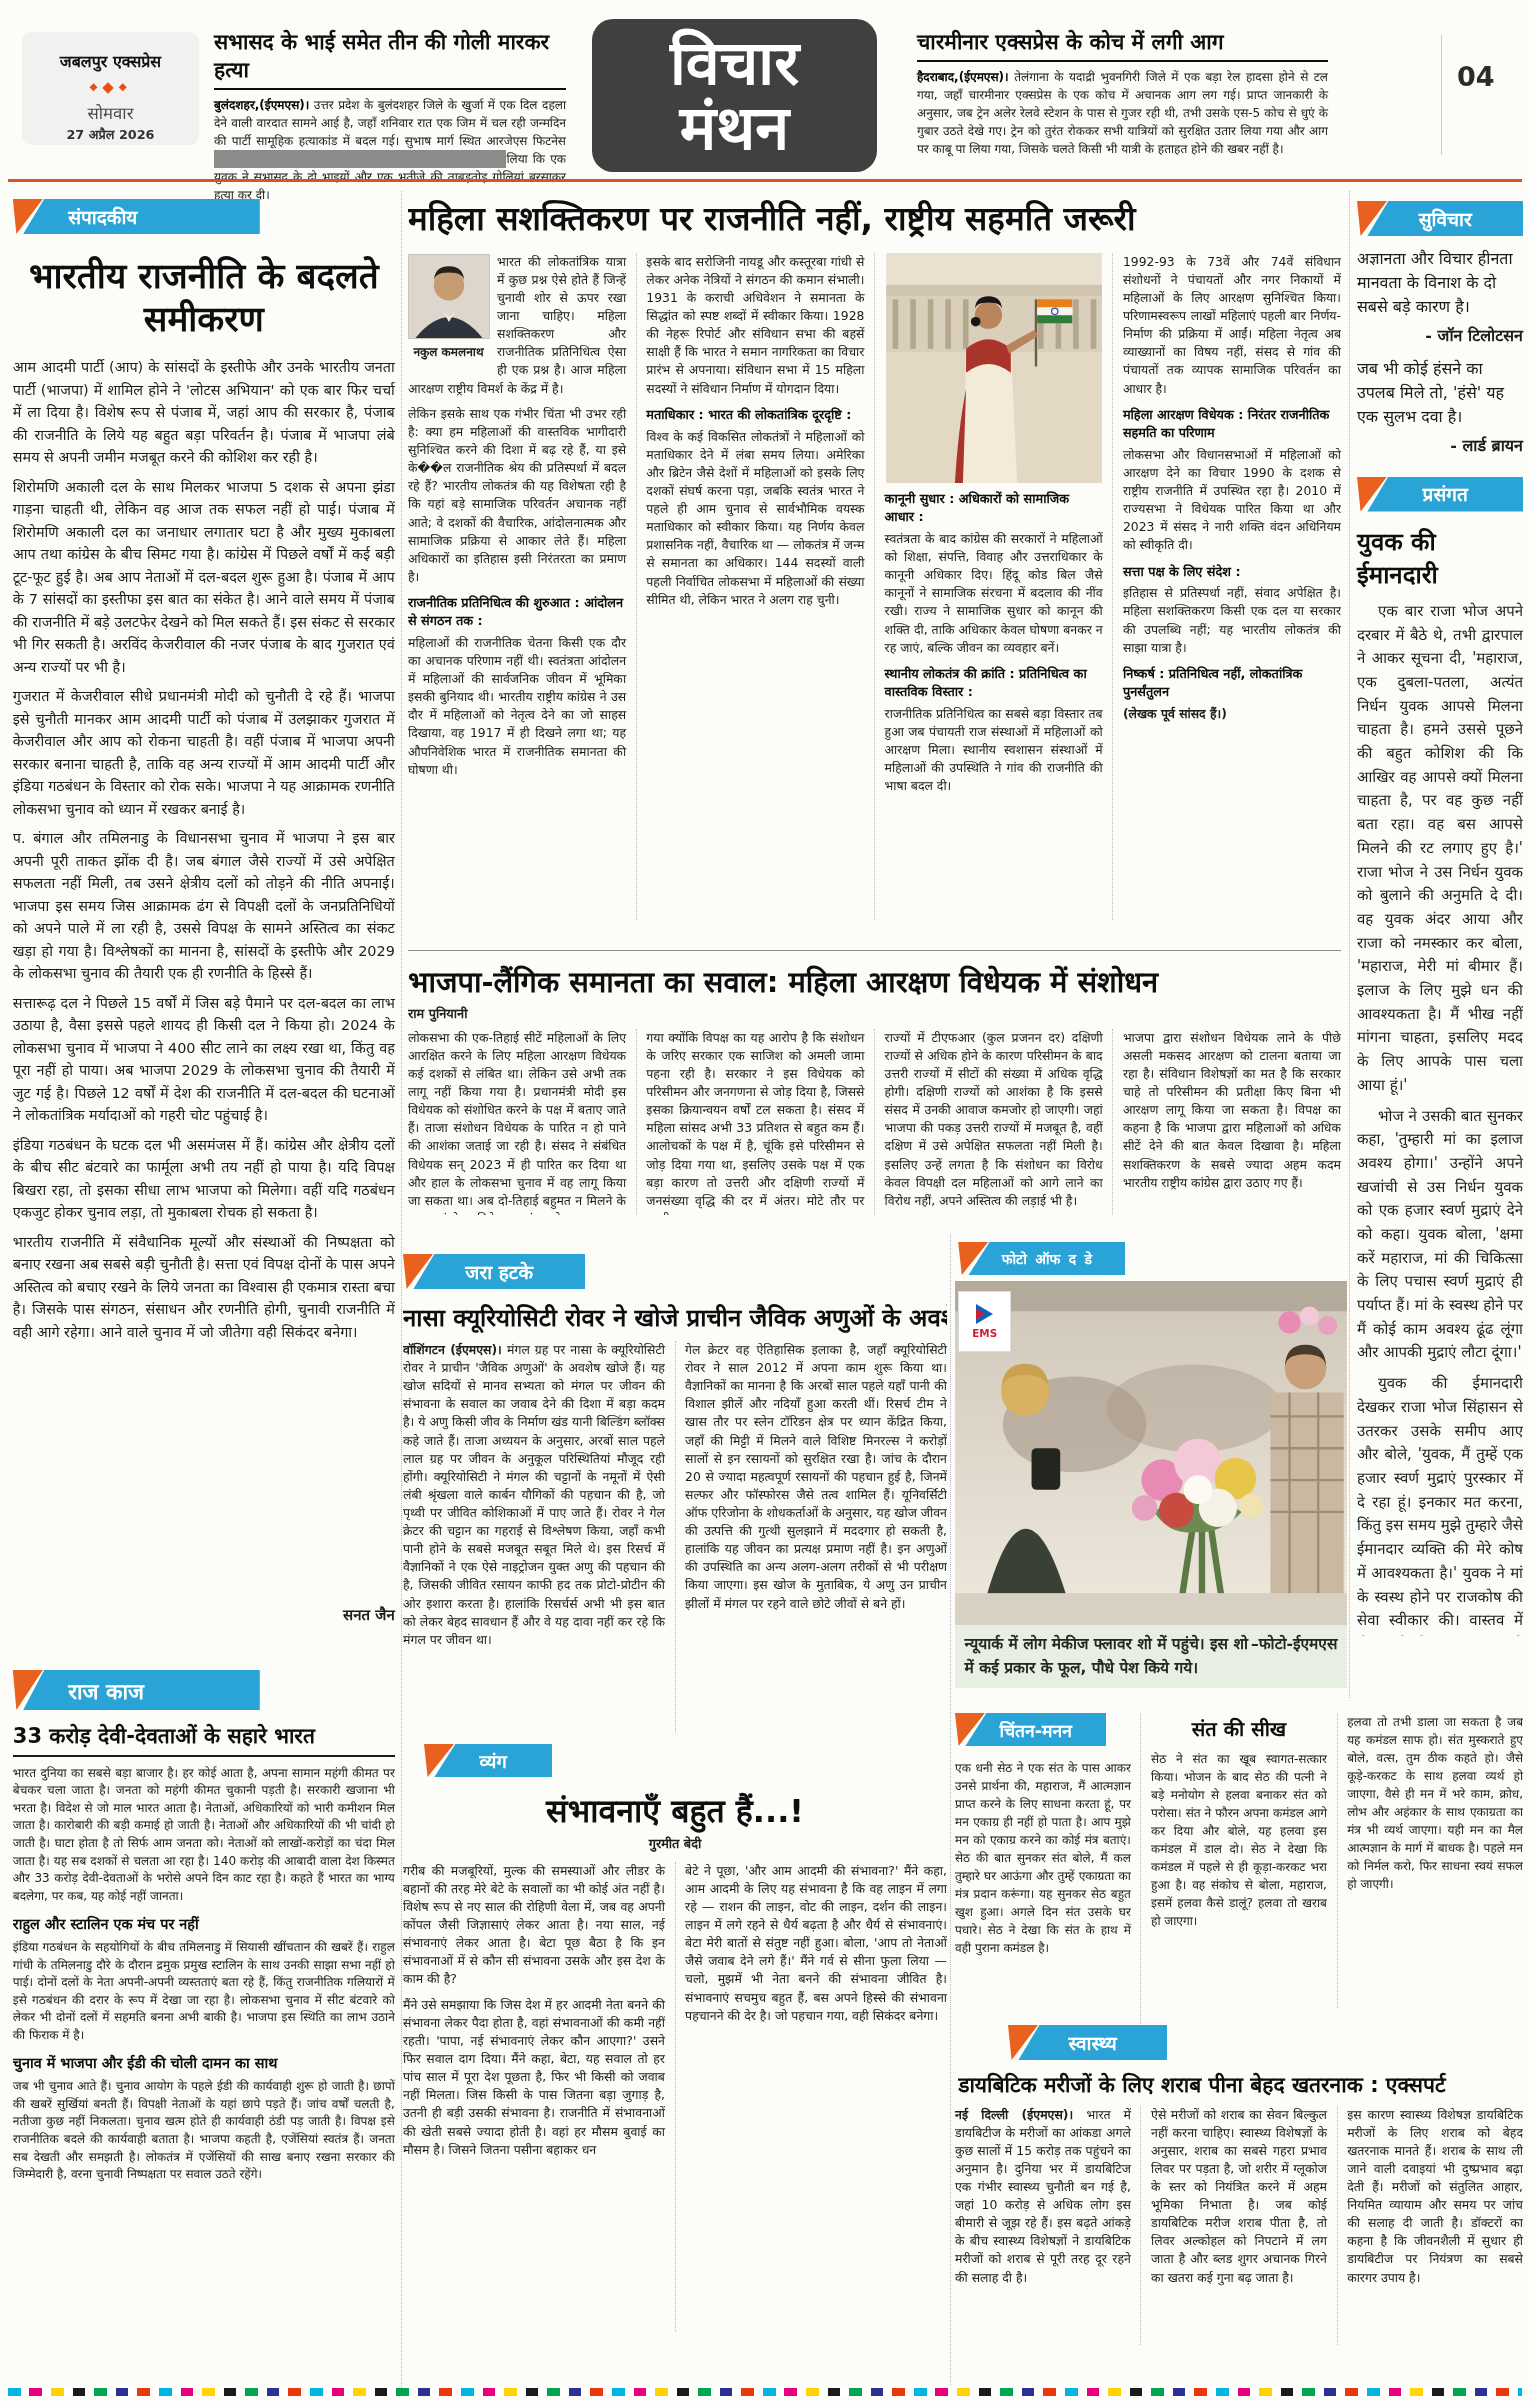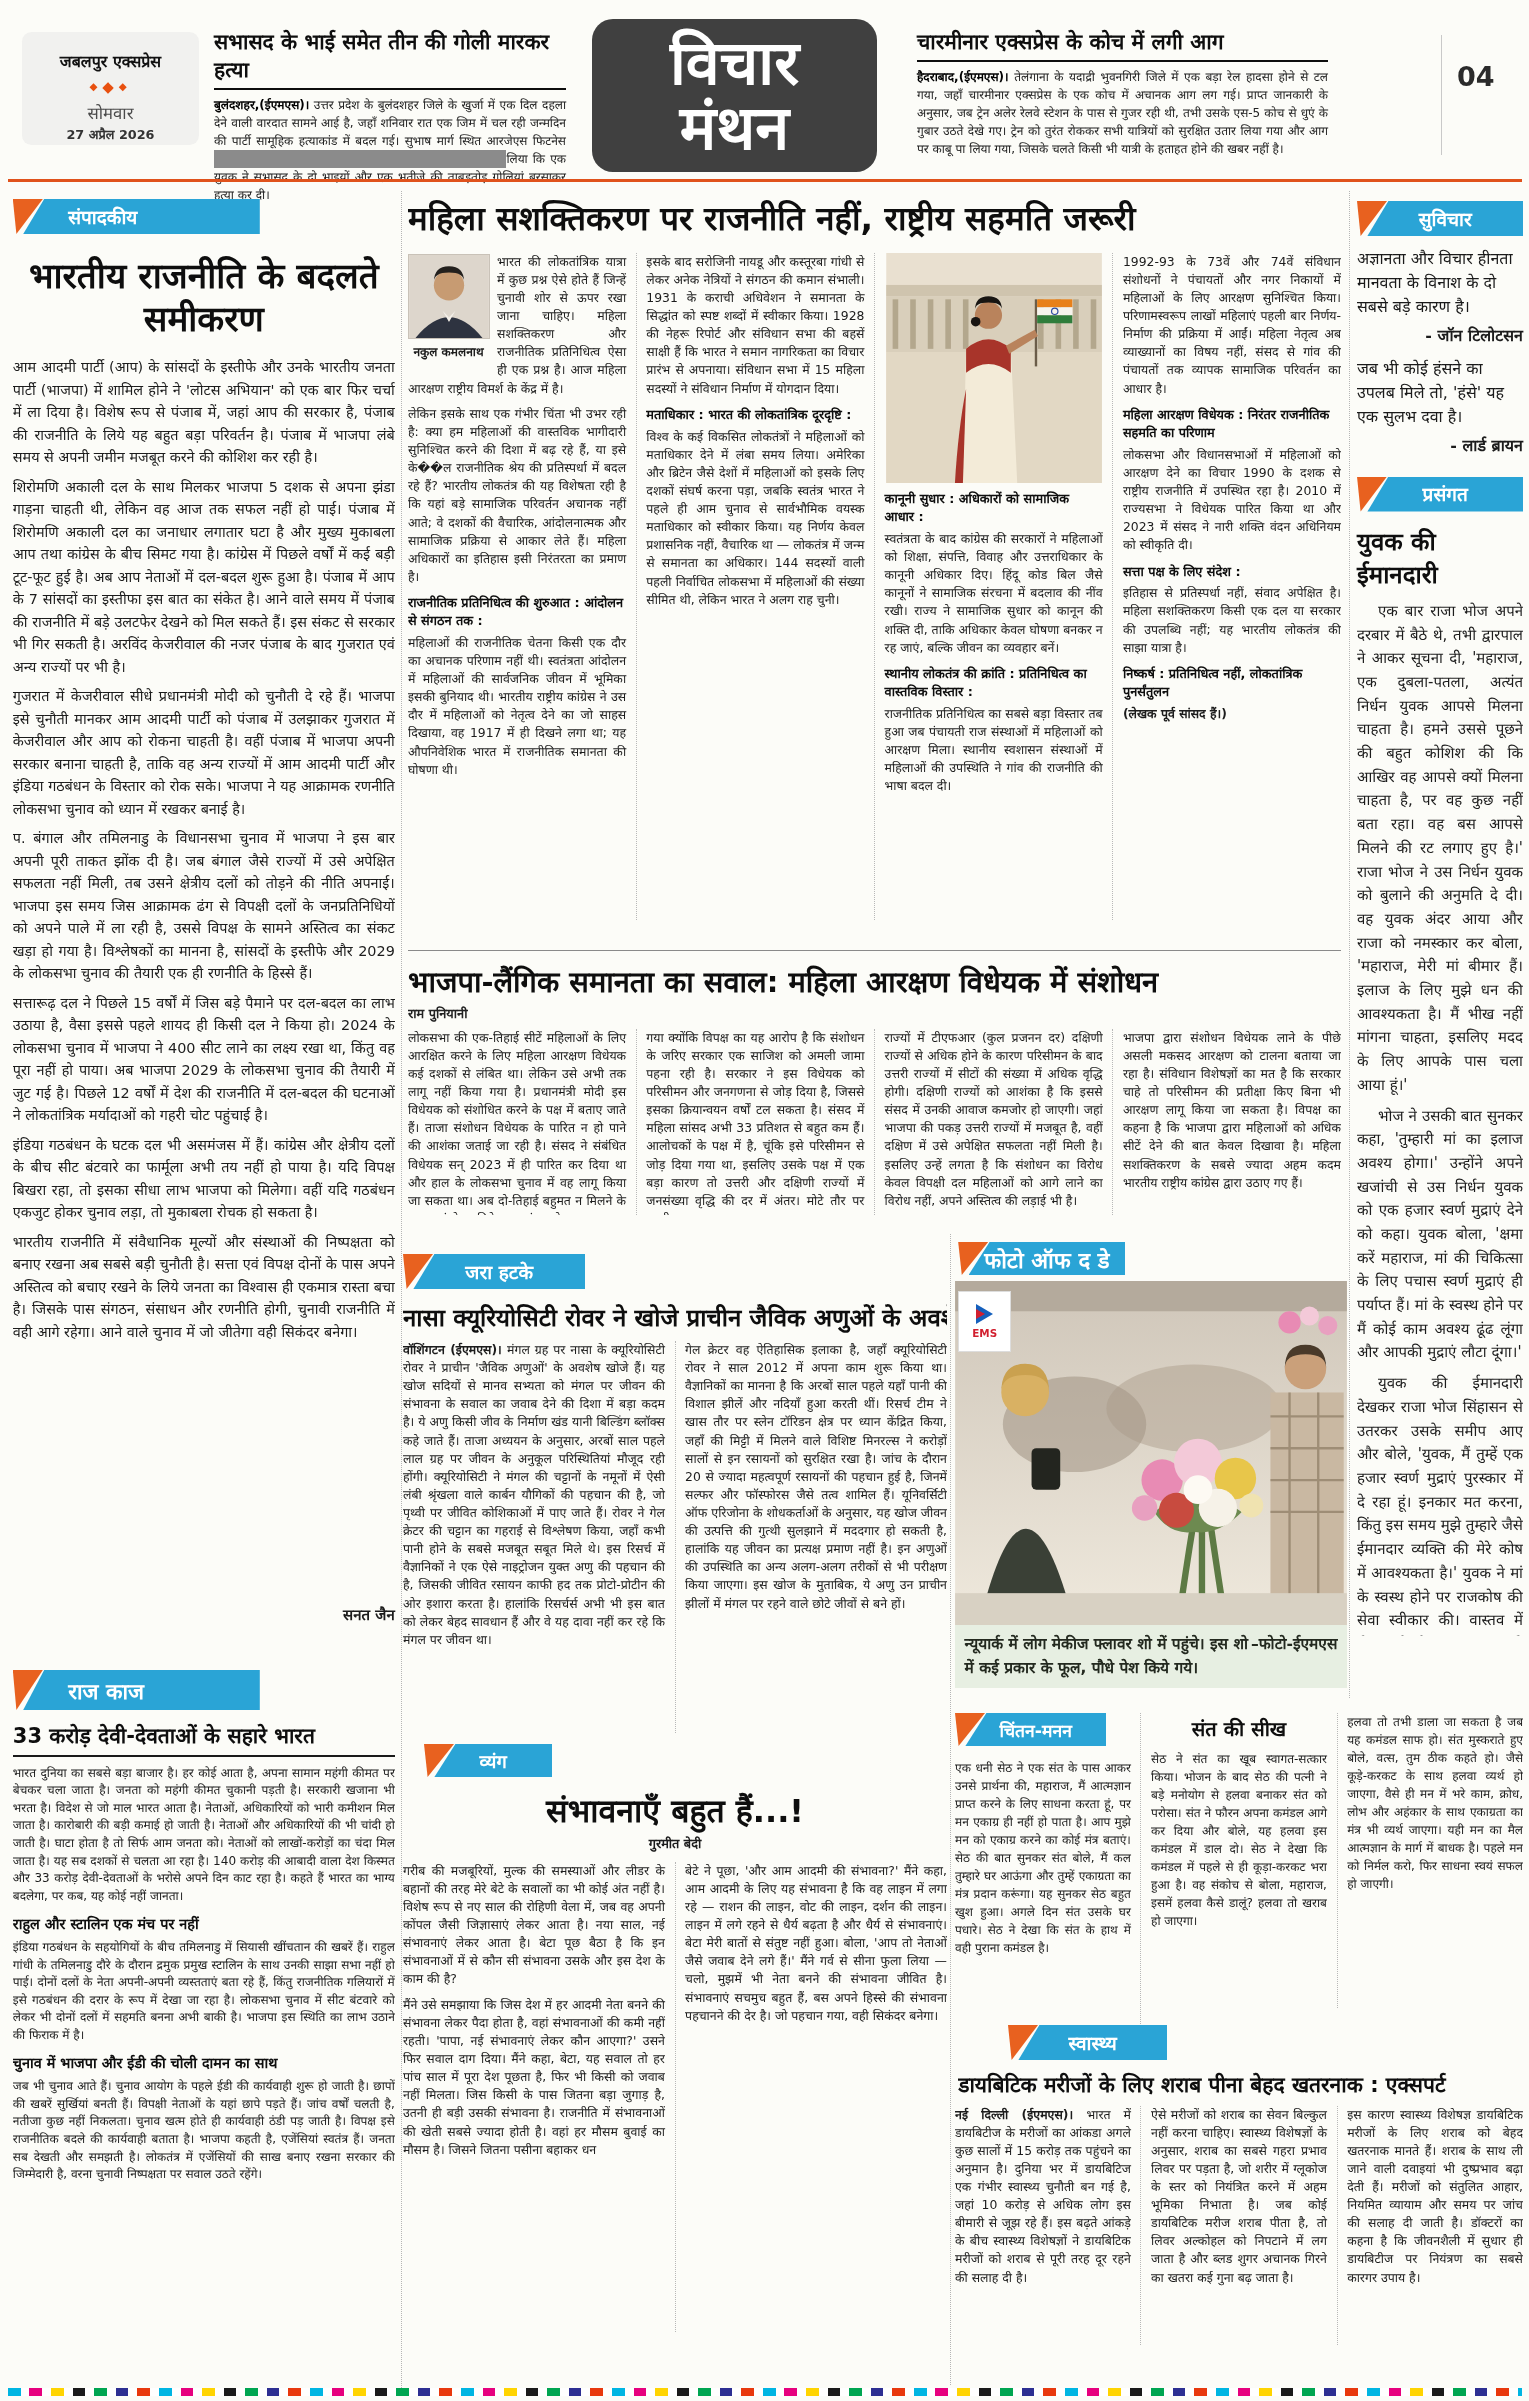--- a/index.html
+++ b/index.html
@@ -316,21 +316,21 @@
         </div>
       <div class="c">
           <p>बेटे ने पूछा, 'और आम आदमी की संभावना?' मैंने कहा, आम आदमी के लिए यह संभावना है कि वह लाइन में लगा रहे — राशन की लाइन, वोट की लाइन, दर्शन की लाइन। लाइन में लगे रहने से धैर्य बढ़ता है और धैर्य से संभावनाएं। बेटा मेरी बातों से संतुष्ट नहीं हुआ। बोला, 'आप तो नेताओं जैसे जवाब देने लगे हैं।' मैंने गर्व से सीना फुला लिया — चलो, मुझमें भी नेता बनने की संभावना जीवित है। संभावनाएं सचमुच बहुत हैं, बस अपने हिस्से की संभावना पहचानने की देर है। जो पहचान गया, वही सिकंदर बनेगा।</p>
         </div>
     </div>
   </section>
 
   <section class="abs photoday">
     <div class="badge" style="width:167px;height:33px;margin-left:3.2px;">
       <span class="tri"></span>
-      <span class="bar" style="font-size:22px;">फोटो ऑफ द डे</span>
+      <span class="bar" style="font-size:14px;font-family:Liberation Mono, monospace;">फोटो ऑफ द डे</span>
     </div>
     <svg class="photo" width="392" height="344" viewBox="0 0 492 432">
       <defs>
         <linearGradient id="bgph" x1="0" y1="0" x2="0" y2="1">
           <stop offset="0" stop-color="#cfc6b9"></stop>
             <stop offset="1" stop-color="#efe9dd"></stop>
         </linearGradient>
       </defs>
       <rect width="492" height="432" fill="url(#bgph)"></rect>
       <rect width="492" height="38" fill="#b4aa9c"></rect>

